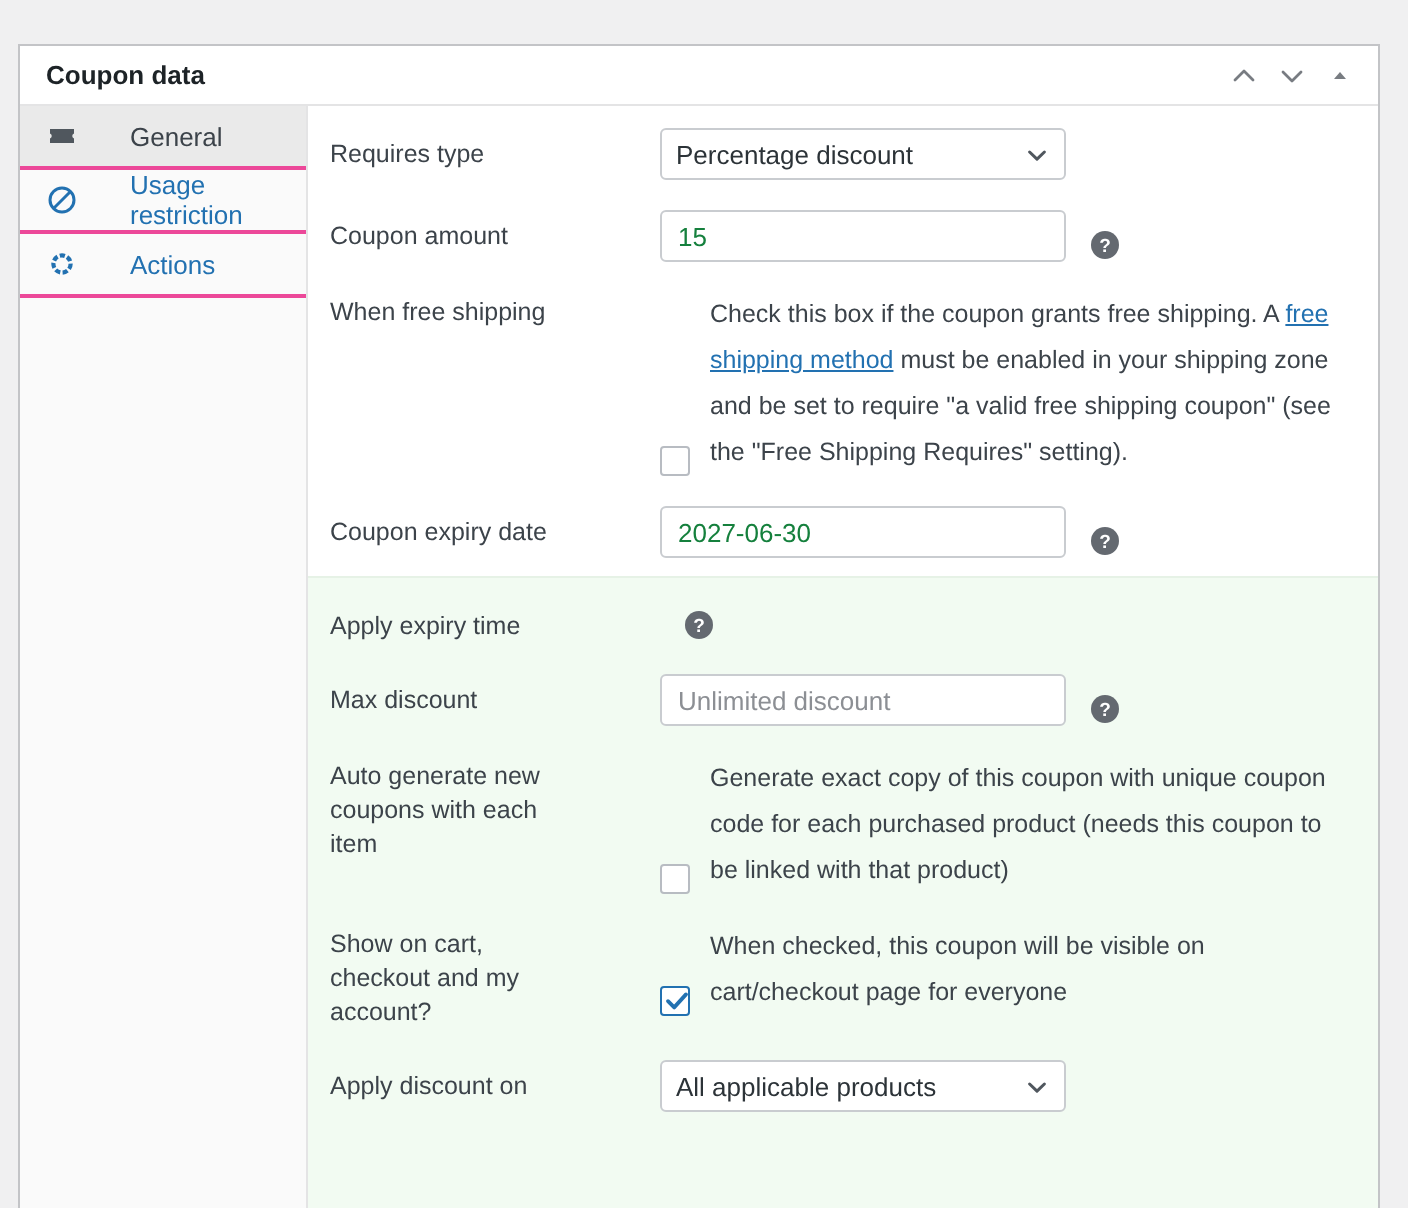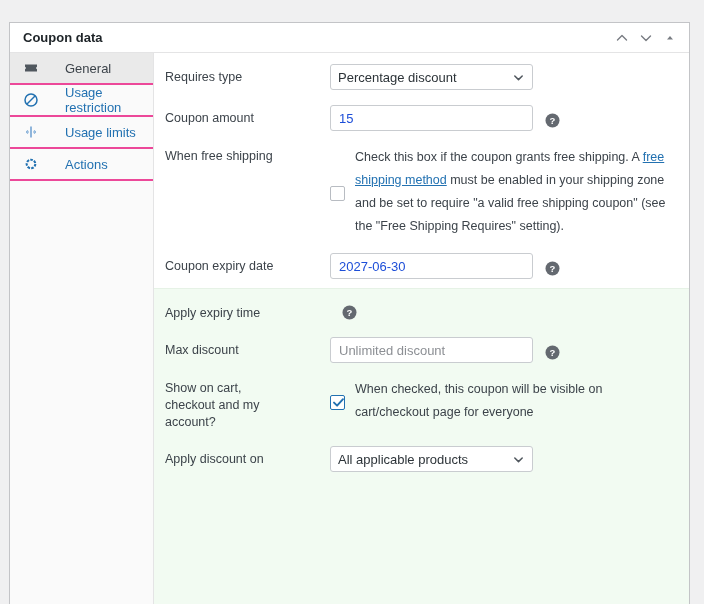--- a/index.html
+++ b/index.html
@@ -135,35 +135,35 @@
     font-size: 12.5px;
     color: #3c434a;
     line-height: 17px;
     padding-top: 5px;
   }
   .field-label.cb-label { padding-top: 2px; }
   .field-ctrl {
     flex: 1 1 auto;
     min-width: 0;
     display: flex;
-    align-items: center;
+    align-items: flex-end;
     padding-left: 41px;
   }
 
   input.txt {
     width: 203px;
     height: 26px;
     box-sizing: border-box;
     padding: 0 8px;
     border: 1px solid #c9ccd0;
     border-radius: 3px;
     background: #fff;
     font-family: "Liberation Sans", sans-serif;
     font-size: 13px;
-    color: #1d4ed8;
+    color: #15803d;
     outline: none;
   }
   input.txt::placeholder { color: #8c8f94; opacity: 1; }
 
   .sel-wrap {
     position: relative;
     width: 203px;
     height: 26px;
   }
   select.sel {
@@ -270,32 +270,20 @@
       <div class="side-item">
         <span class="side-ico">
           <svg width="16" height="16" viewBox="0 0 16 16" aria-hidden="true">
             <circle cx="8" cy="8" r="6" fill="none" stroke="#2271b1" stroke-width="1.5"></circle>
             <line x1="4" y1="12" x2="12" y2="4" stroke="#2271b1" stroke-width="1.5"></line>
           </svg>
         </span>
         <span>Usage restriction</span>
       </div>
 
-      <div class="side-item">
-        <span class="side-ico">
-          <svg width="16" height="16" viewBox="0 0 16 16" aria-hidden="true">
-            <line x1="8" y1="2.5" x2="8" y2="13.5" stroke="#6b9ed1" stroke-width="1.5"></line>
-            <line x1="3" y1="8" x2="5.6" y2="8" stroke="#6b9ed1" stroke-width="1.5"></line>
-            <line x1="10.4" y1="8" x2="13" y2="8" stroke="#6b9ed1" stroke-width="1.5"></line>
-            <line x1="4.5" y1="6" x2="4.5" y2="10" stroke="#9dbfe0" stroke-width="1.2"></line>
-            <line x1="11.5" y1="6" x2="11.5" y2="10" stroke="#9dbfe0" stroke-width="1.2"></line>
-          </svg>
-        </span>
-        <span>Usage limits</span>
-      </div>
 
       <div class="side-item">
         <span class="side-ico">
           <svg width="16" height="16" viewBox="0 0 16 16" aria-hidden="true">
             <circle cx="8" cy="8" r="4.3" fill="none" stroke="#2271b1" stroke-width="2.1" stroke-dasharray="2.6 1.2"></circle>
           </svg>
         </span>
         <span>Actions</span>
       </div>
     </div>
@@ -377,20 +365,27 @@
             <span class="help">
               <svg width="15" height="15" viewBox="0 0 15 15" aria-hidden="true">
                 <circle cx="7.5" cy="7.5" r="7" fill="#646970"></circle>
                 <text x="7.5" y="11" font-size="9.5" font-family="Liberation Sans, sans-serif" font-weight="bold" fill="#ffffff" text-anchor="middle">?</text>
               </svg>
             </span>
           </div>
         </div>
 
 
+        <div class="field">
+          <div class="field-label cb-label">Auto generate new coupons with each item</div>
+          <div class="field-ctrl">
+            <span class="cbox"></span>
+            <span class="cb-desc">Generate exact copy of this coupon with unique coupon code for each purchased product (needs this coupon to be linked with that product)</span>
+          </div>
+        </div>
 
         <div class="field">
           <div class="field-label cb-label">Show on cart, checkout and my account?</div>
           <div class="field-ctrl">
             <span class="cbox checked">
               <svg width="15" height="15" viewBox="0 0 15 15" aria-hidden="true">
                 <path d="M3 7.6 L6.1 10.7 L12 4.2" fill="none" stroke="#2271b1" stroke-width="1.9" stroke-linecap="round" stroke-linejoin="round"></path>
               </svg>
             </span>
             <span class="cb-desc wide">When checked, this coupon will be visible on cart/checkout page for everyone</span>

